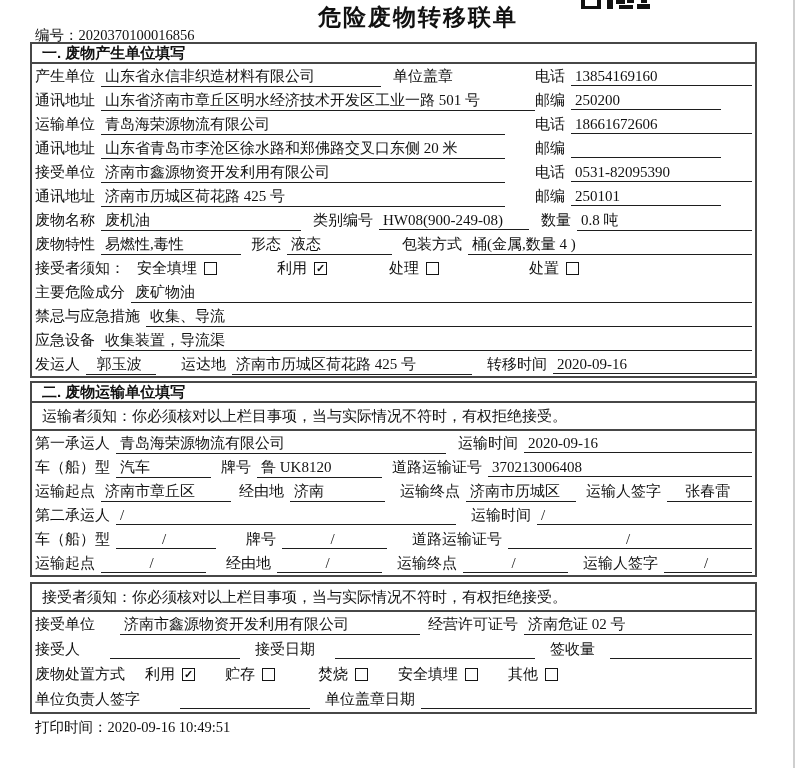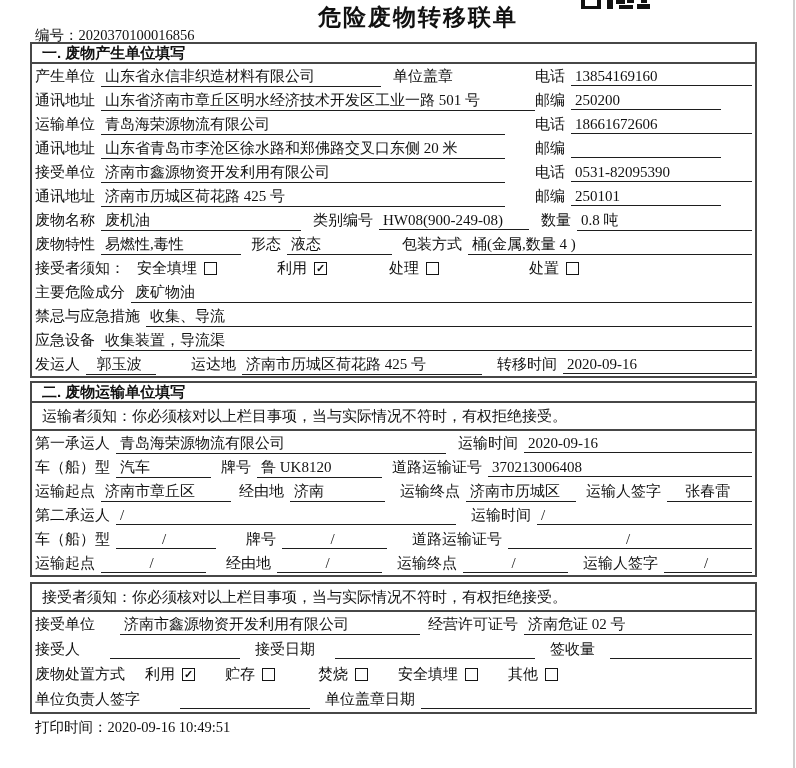--- a/index.html
+++ b/index.html
@@ -42,21 +42,21 @@
     overflow: hidden;
   }
   .ul::after { content: "\00a0"; }
   .ul.grow { flex: 1 1 auto; }
   .ul.c { text-align: center; }
   .w70{width:70px}.w95{width:95px}.w100{width:100px}.w105{width:105px}.w110{width:110px}
   .w125{width:125px}.w130{width:130px}.w140{width:140px}.w150{width:150px}.w200{width:200px}
   .w240{width:240px}.w280{width:280px}.w300{width:300px}.w330{width:330px}.w340{width:340px}
   .ml8{margin-left:8px}.ml10{margin-left:10px}.ml12{margin-left:12px}.ml15{margin-left:15px}
   .ml20{margin-left:20px}.ml25{margin-left:25px}.ml30{margin-left:30px}.ml33{margin-left:43px}
-  .ml35{margin-left:35px}.ml40{margin-left:40px}.ml60{margin-left:60px}
+  .ml35{margin-left:25px}.ml40{margin-left:40px}.ml60{margin-left:60px}
   .ml62{margin-left:62px}.ml90{margin-left:90px}.ml145{}
   .mr30{margin-right:30px}
 
   .opt { display: inline-flex; align-items: center; flex: none; white-space: nowrap; }
   .cb {
     display: inline-block; width: 13px; height: 13px; flex: none;
     border: 1.5px solid #141414; margin-left: 7px;
     line-height: 11px; font-size: 11px; font-weight: bold; text-align: center;
   }
   .gap1 { height: 3px; } .gap2 { height: 5px; }

